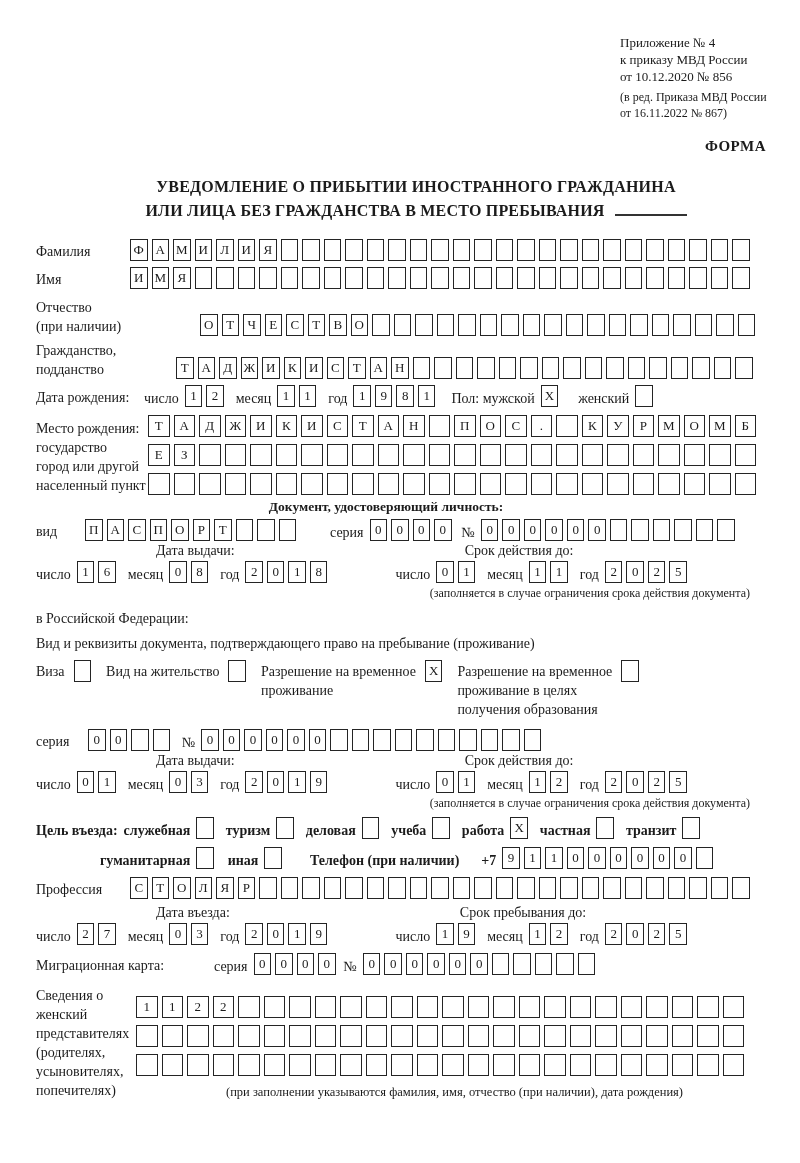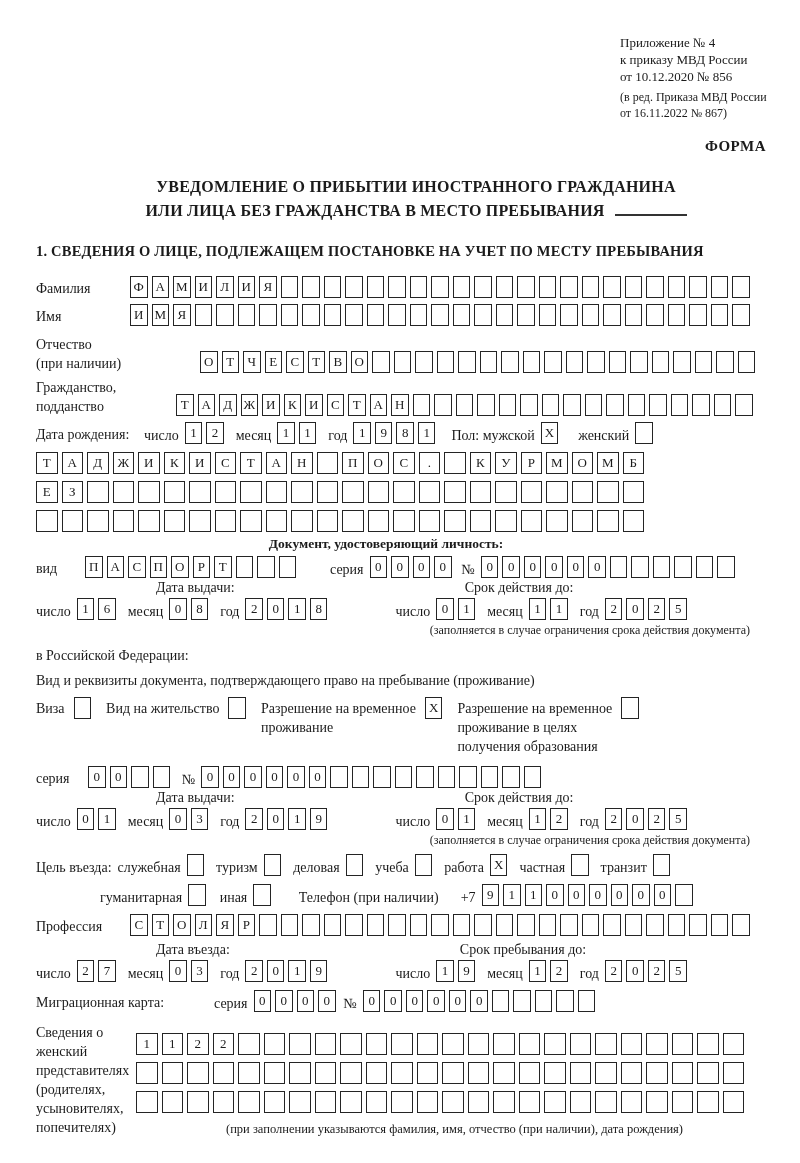--- a/index.html
+++ b/index.html
@@ -48,21 +48,21 @@
   .dp-h1{margin-left:120px;}
   .dp-h2{margin-left:230px;}
   .note{font-size:12px;text-align:right;padding-right:46px;margin-top:3px;}
 
   .intro{line-height:1.75;}
   .opts{display:flex;margin-top:4px;margin-bottom:10px;}
   .opt{display:flex;align-items:flex-start;margin-right:15px;}
   .opt-label{line-height:19px;margin-right:9px;padding-top:2px;}
   .opt .cell{margin-right:0;}
 
-  .plabel{flex-shrink:0;padding-top:3px;margin-right:6px;}
+  .plabel{flex-shrink:0;padding-top:3px;margin-right:6px;font-weight:bold;}
 
   .note2{font-size:12.5px;padding-left:90px;margin-top:9px;white-space:normal;}
 </style>
 </head>
 <body>
 
 <div class="page">
 
   <div class="annex">
     <div>Приложение № 4</div>
@@ -74,21 +74,20 @@
 
   <div class="forma">ФОРМА</div>
 
   <div class="title">
     <div>УВЕДОМЛЕНИЕ О ПРИБЫТИИ ИНОСТРАННОГО ГРАЖДАНИНА</div>
     <div>
       <span>ИЛИ ЛИЦА БЕЗ ГРАЖДАНСТВА В МЕСТО ПРЕБЫВАНИЯ</span><span class="t-underline"></span>
     </div>
   </div>
 
-  <div class="sec1">1. СВЕДЕНИЯ О ЛИЦЕ, ПОДЛЕЖАЩЕМ ПОСТАНОВКЕ НА УЧЕТ ПО МЕСТУ ПРЕБЫВАНИЯ</div>
 
   <div class="rows">
 
     <div class="row mb6">
       <span class="flabel w94">Фамилия</span>
       <span class="cells"><span class="cell">Ф</span><span class="cell">А</span><span class="cell">М</span><span class="cell">И</span><span class="cell">Л</span><span class="cell">И</span><span class="cell">Я</span><span class="cell"></span><span class="cell"></span><span class="cell"></span><span class="cell"></span><span class="cell"></span><span class="cell"></span><span class="cell"></span><span class="cell"></span><span class="cell"></span><span class="cell"></span><span class="cell"></span><span class="cell"></span><span class="cell"></span><span class="cell"></span><span class="cell"></span><span class="cell"></span><span class="cell"></span><span class="cell"></span><span class="cell"></span><span class="cell"></span><span class="cell"></span><span class="cell"></span></span>
     </div>
 
     <div class="row mb6">
       <span class="flabel w94">Имя</span>
@@ -119,20 +118,26 @@
       <span class="cells"><span class="cell">1</span><span class="cell">1</span></span>
       <span class="dlabel ml8">год</span>
       <span class="cells"><span class="cell">1</span><span class="cell">9</span><span class="cell">8</span><span class="cell">1</span></span>
       <span class="dlabel ml12">Пол: мужской</span>
       <span class="cell cb">X</span>
       <span class="dlabel ml16">женский</span>
       <span class="cell cb"></span>
     </div>
 
     <div class="row mb4">
+      <div class="flabel w112">
+        <div class="lline">Место рождения:</div>
+        <div class="lline">государство</div>
+        <div class="lline">город или другой</div>
+        <div class="lline">населенный пункт</div>
+      </div>
       <div>
         <div class="cells wide mb7"><span class="cell">Т</span><span class="cell">А</span><span class="cell">Д</span><span class="cell">Ж</span><span class="cell">И</span><span class="cell">К</span><span class="cell">И</span><span class="cell">С</span><span class="cell">Т</span><span class="cell">А</span><span class="cell">Н</span><span class="cell"></span><span class="cell">П</span><span class="cell">О</span><span class="cell">С</span><span class="cell">.</span><span class="cell"></span><span class="cell">К</span><span class="cell">У</span><span class="cell">Р</span><span class="cell">М</span><span class="cell">О</span><span class="cell">М</span><span class="cell">Б</span></div>
         <div class="cells wide mb7"><span class="cell">Е</span><span class="cell">З</span><span class="cell"></span><span class="cell"></span><span class="cell"></span><span class="cell"></span><span class="cell"></span><span class="cell"></span><span class="cell"></span><span class="cell"></span><span class="cell"></span><span class="cell"></span><span class="cell"></span><span class="cell"></span><span class="cell"></span><span class="cell"></span><span class="cell"></span><span class="cell"></span><span class="cell"></span><span class="cell"></span><span class="cell"></span><span class="cell"></span><span class="cell"></span><span class="cell"></span></div>
         <div class="cells wide"><span class="cell"></span><span class="cell"></span><span class="cell"></span><span class="cell"></span><span class="cell"></span><span class="cell"></span><span class="cell"></span><span class="cell"></span><span class="cell"></span><span class="cell"></span><span class="cell"></span><span class="cell"></span><span class="cell"></span><span class="cell"></span><span class="cell"></span><span class="cell"></span><span class="cell"></span><span class="cell"></span><span class="cell"></span><span class="cell"></span><span class="cell"></span><span class="cell"></span><span class="cell"></span><span class="cell"></span></div>
       </div>
     </div>
 
     <div class="center-bold">Документ, удостоверяющий личность:</div>
 
     <div class="row mb2">

